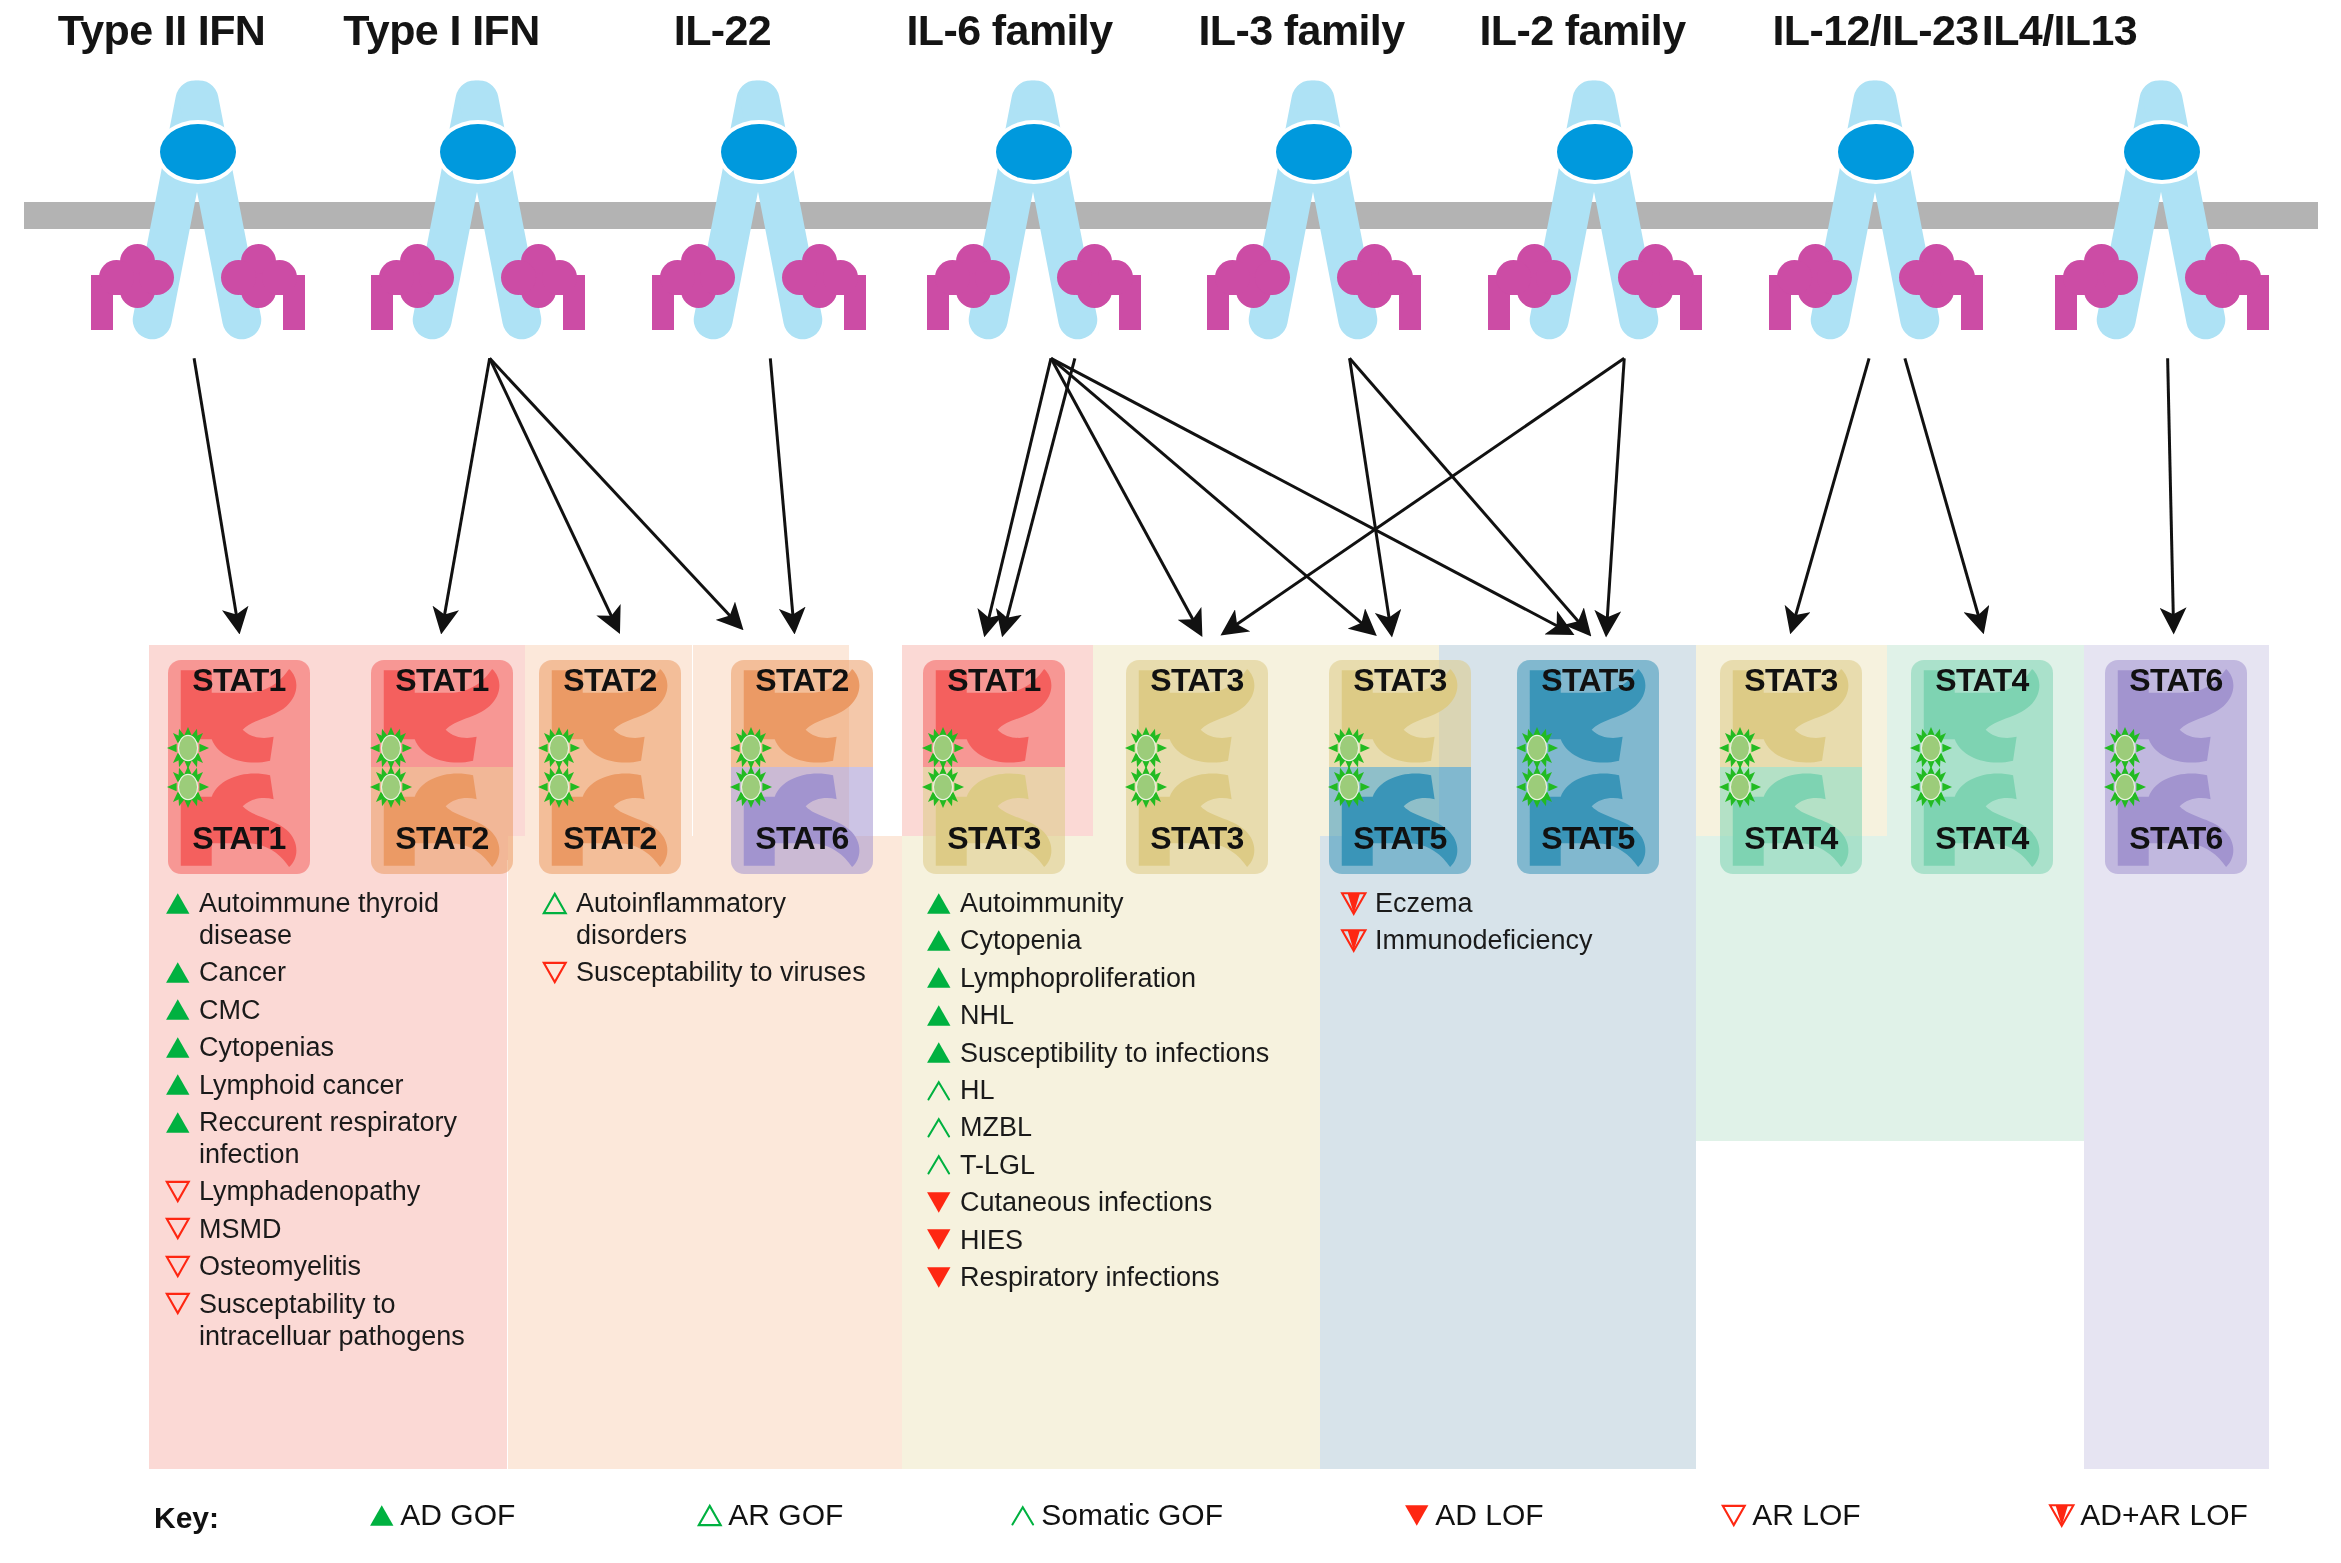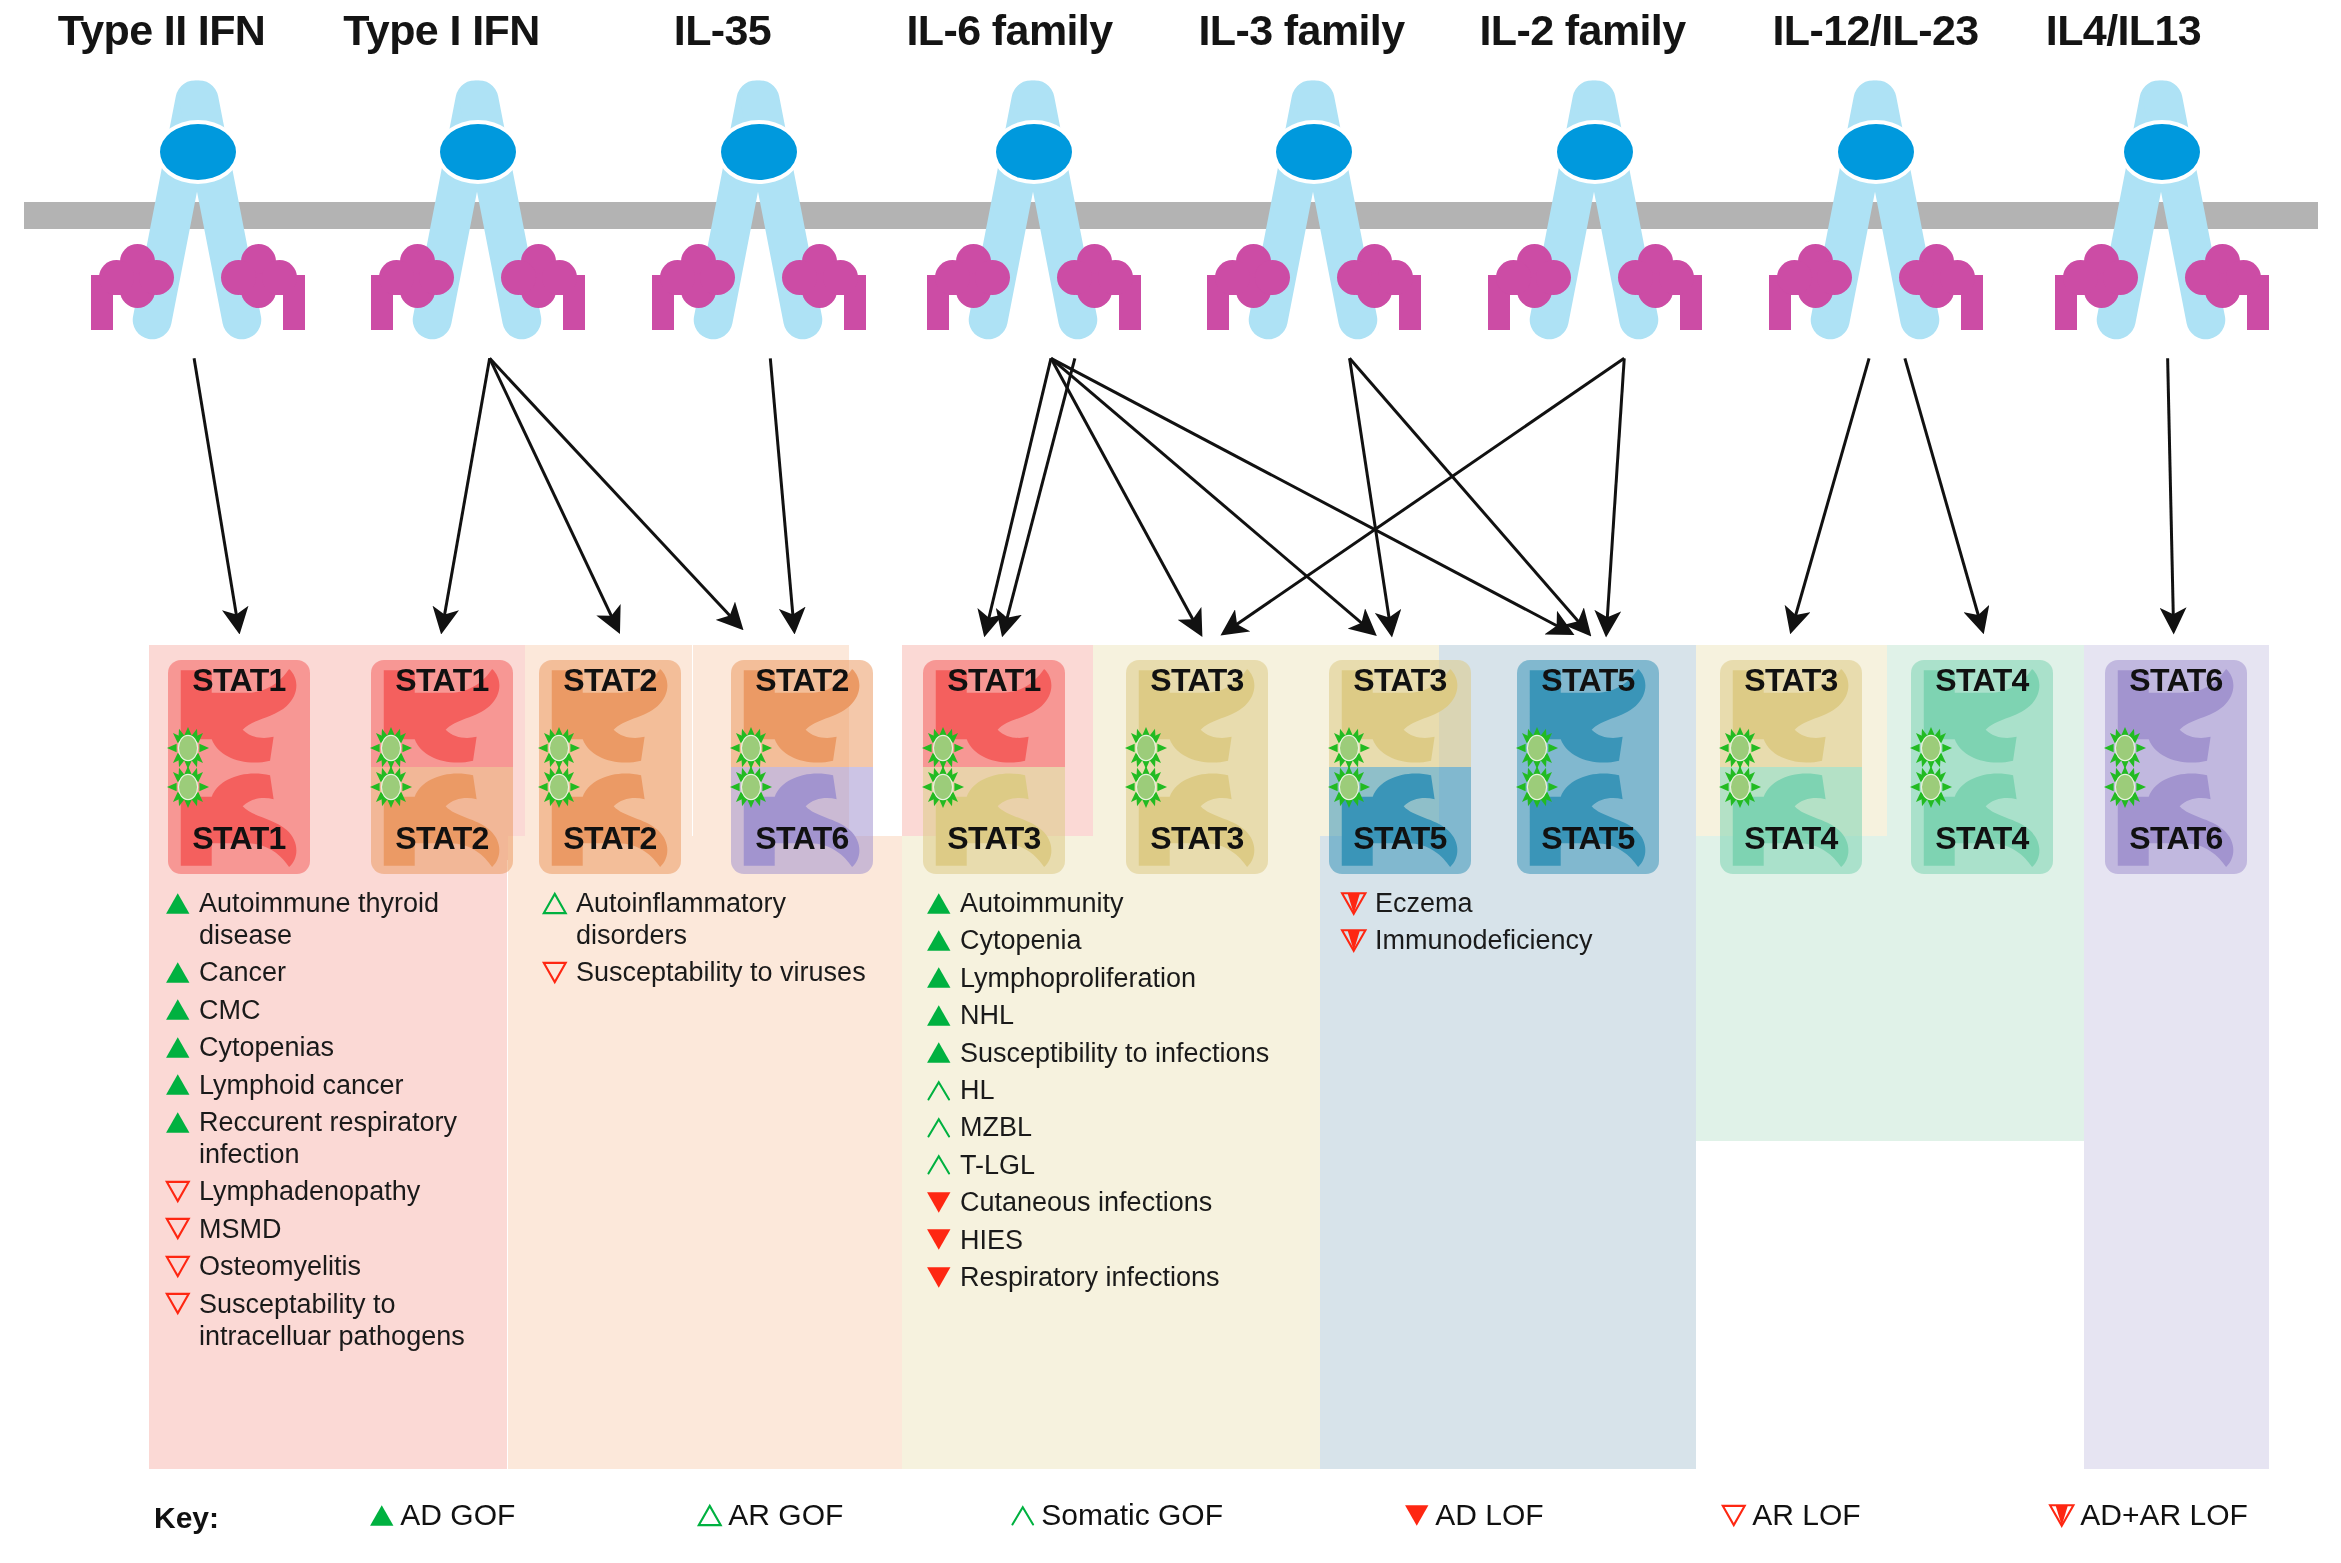--- a/index.html
+++ b/index.html
@@ -108,26 +108,26 @@
     <div class="band" style="left:149px;  top:836px; width:358px;  height:633px; background:#fbd9d5;"></div>
     <div class="band" style="left:508px;  top:836px; width:394px;  height:633px; background:#fce8da;"></div>
     <div class="band" style="left:902px; top:836px; width:418px;  height:633px; background:#f6f2de;"></div>
     <div class="band" style="left:1320px; top:836px; width:376px;  height:633px; background:#d7e3ea;"></div>
     <div class="band" style="left:1696px; top:836px; width:388px;  height:305px;  background:#e0f2e8;"></div>
     <div class="band" style="left:2084px; top:836px; width:185px;  height:633px; background:#e6e4f2;"></div>
   </div>
 
   <div class="hdr" style="left:36px;   width:251px;">Type II IFN</div>
   <div class="hdr" style="left:316px;  width:251px;">Type I IFN</div>
-  <div class="hdr" style="left:597px; width:251px;">IL-35</div>
+  <div class="hdr" style="left:597px; width:251px;">IL-22</div>
   <div class="hdr" style="left:872px; width:275px;">IL-6 family</div>
   <div class="hdr" style="left:1164px; width:275px;">IL-3 family</div>
   <div class="hdr" style="left:1445px; width:275px;">IL-2 family</div>
   <div class="hdr" style="left:1732px; width:287px;">IL-12/IL-23</div>
-  <div class="hdr" style="left:1992px; width:263px;">IL4/IL13</div>
+  <div class="hdr" style="left:1928px; width:263px;">IL4/IL13</div>
 
   <div class="membrane"></div>
 
   <div id="receptors">
       <div class="receptor" style="left: 78px;">
     <div class="arm left"></div>
     <div class="arm right"></div>
     <div class="ligand"></div>
     <div class="jak" style="left:13px;">
       <div class="bar" style="left:0;   top:31px; width:21.5px; height:55px;"></div>

